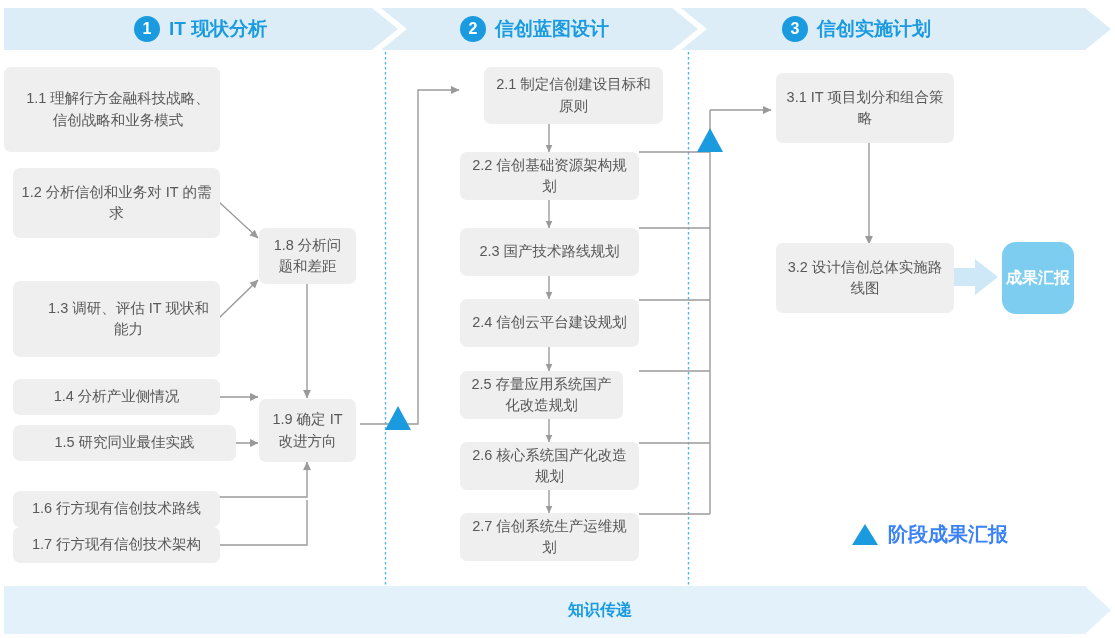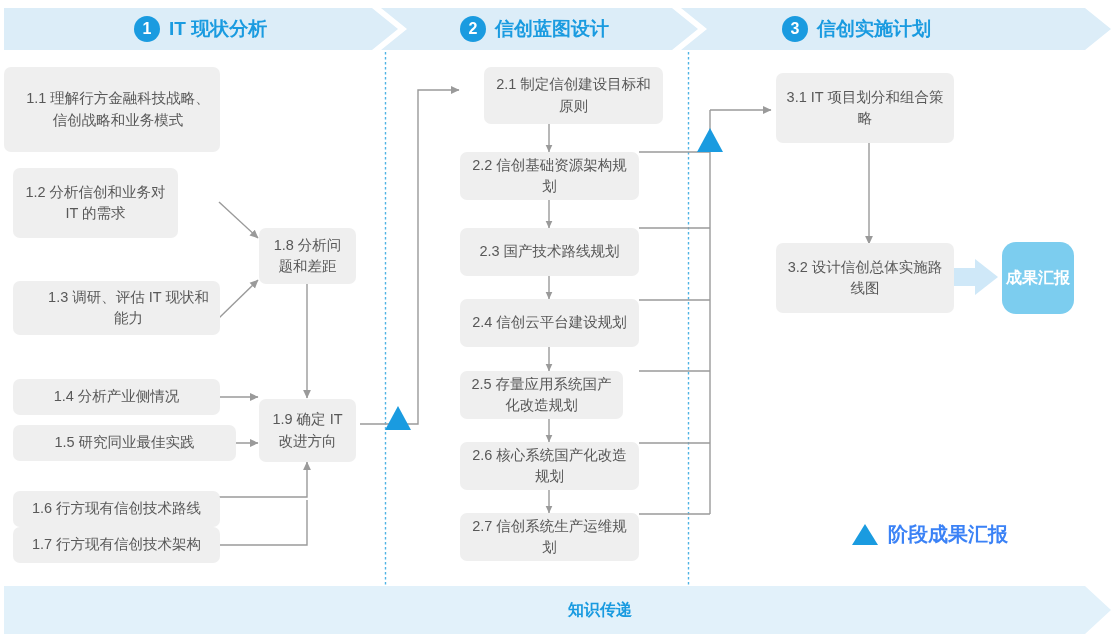--- a/index.html
+++ b/index.html
@@ -120,22 +120,22 @@
   <div class="phase-label" style="left:460px;top:16px;">
     <span class="phase-num">2</span>
     <span>信创蓝图设计</span>
   </div>
   <div class="phase-label" style="left:782px;top:16px;">
     <span class="phase-num">3</span>
     <span>信创实施计划</span>
   </div>
 
   <div class="box" style="left:4px;top:67px;width:216px;height:85px;padding-left:20px;">1.1 理解行方金融科技战略、信创战略和业务模式</div>
-  <div class="box" style="left:13px;top:168px;width:165px;height:70px;">1.2 分析信创和业务对 IT 的需求</div>
-  <div class="box" style="left:13px;top:281px;width:207px;height:54px;padding-left:32px;">1.3 调研、评估 IT 现状和能力</div>
+  <div class="box" style="left:13px;top:168px;width:207px;height:70px;">1.2 分析信创和业务对 IT 的需求</div>
+  <div class="box" style="left:13px;top:281px;width:207px;height:76px;padding-left:32px;">1.3 调研、评估 IT 现状和能力</div>
   <div class="box" style="left:13px;top:379px;width:207px;height:36px;">1.4 分析产业侧情况</div>
   <div class="box" style="left:13px;top:425px;width:223px;height:36px;">1.5 研究同业最佳实践</div>
   <div class="box" style="left:13px;top:479px;width:207px;height:36px;margin-top:12px;">1.6 行方现有信创技术路线</div>
   <div class="box" style="left:13px;top:527px;width:207px;height:36px;">1.7 行方现有信创技术架构</div>
   <div class="box" style="left:259px;top:228px;width:97px;height:56px;">1.8 分析问题和差距</div>
   <div class="box" style="left:259px;top:399px;width:97px;height:63px;">1.9 确定 IT 改进方向</div>
 
   <div class="box" style="left:460px;top:67px;width:179px;height:57px;margin-left:24px;">2.1 制定信创建设目标和原则</div>
   <div class="box" style="left:460px;top:152px;width:179px;height:48px;">2.2 信创基础资源架构规划</div>
   <div class="box" style="left:460px;top:228px;width:179px;height:48px;">2.3 国产技术路线规划</div>

